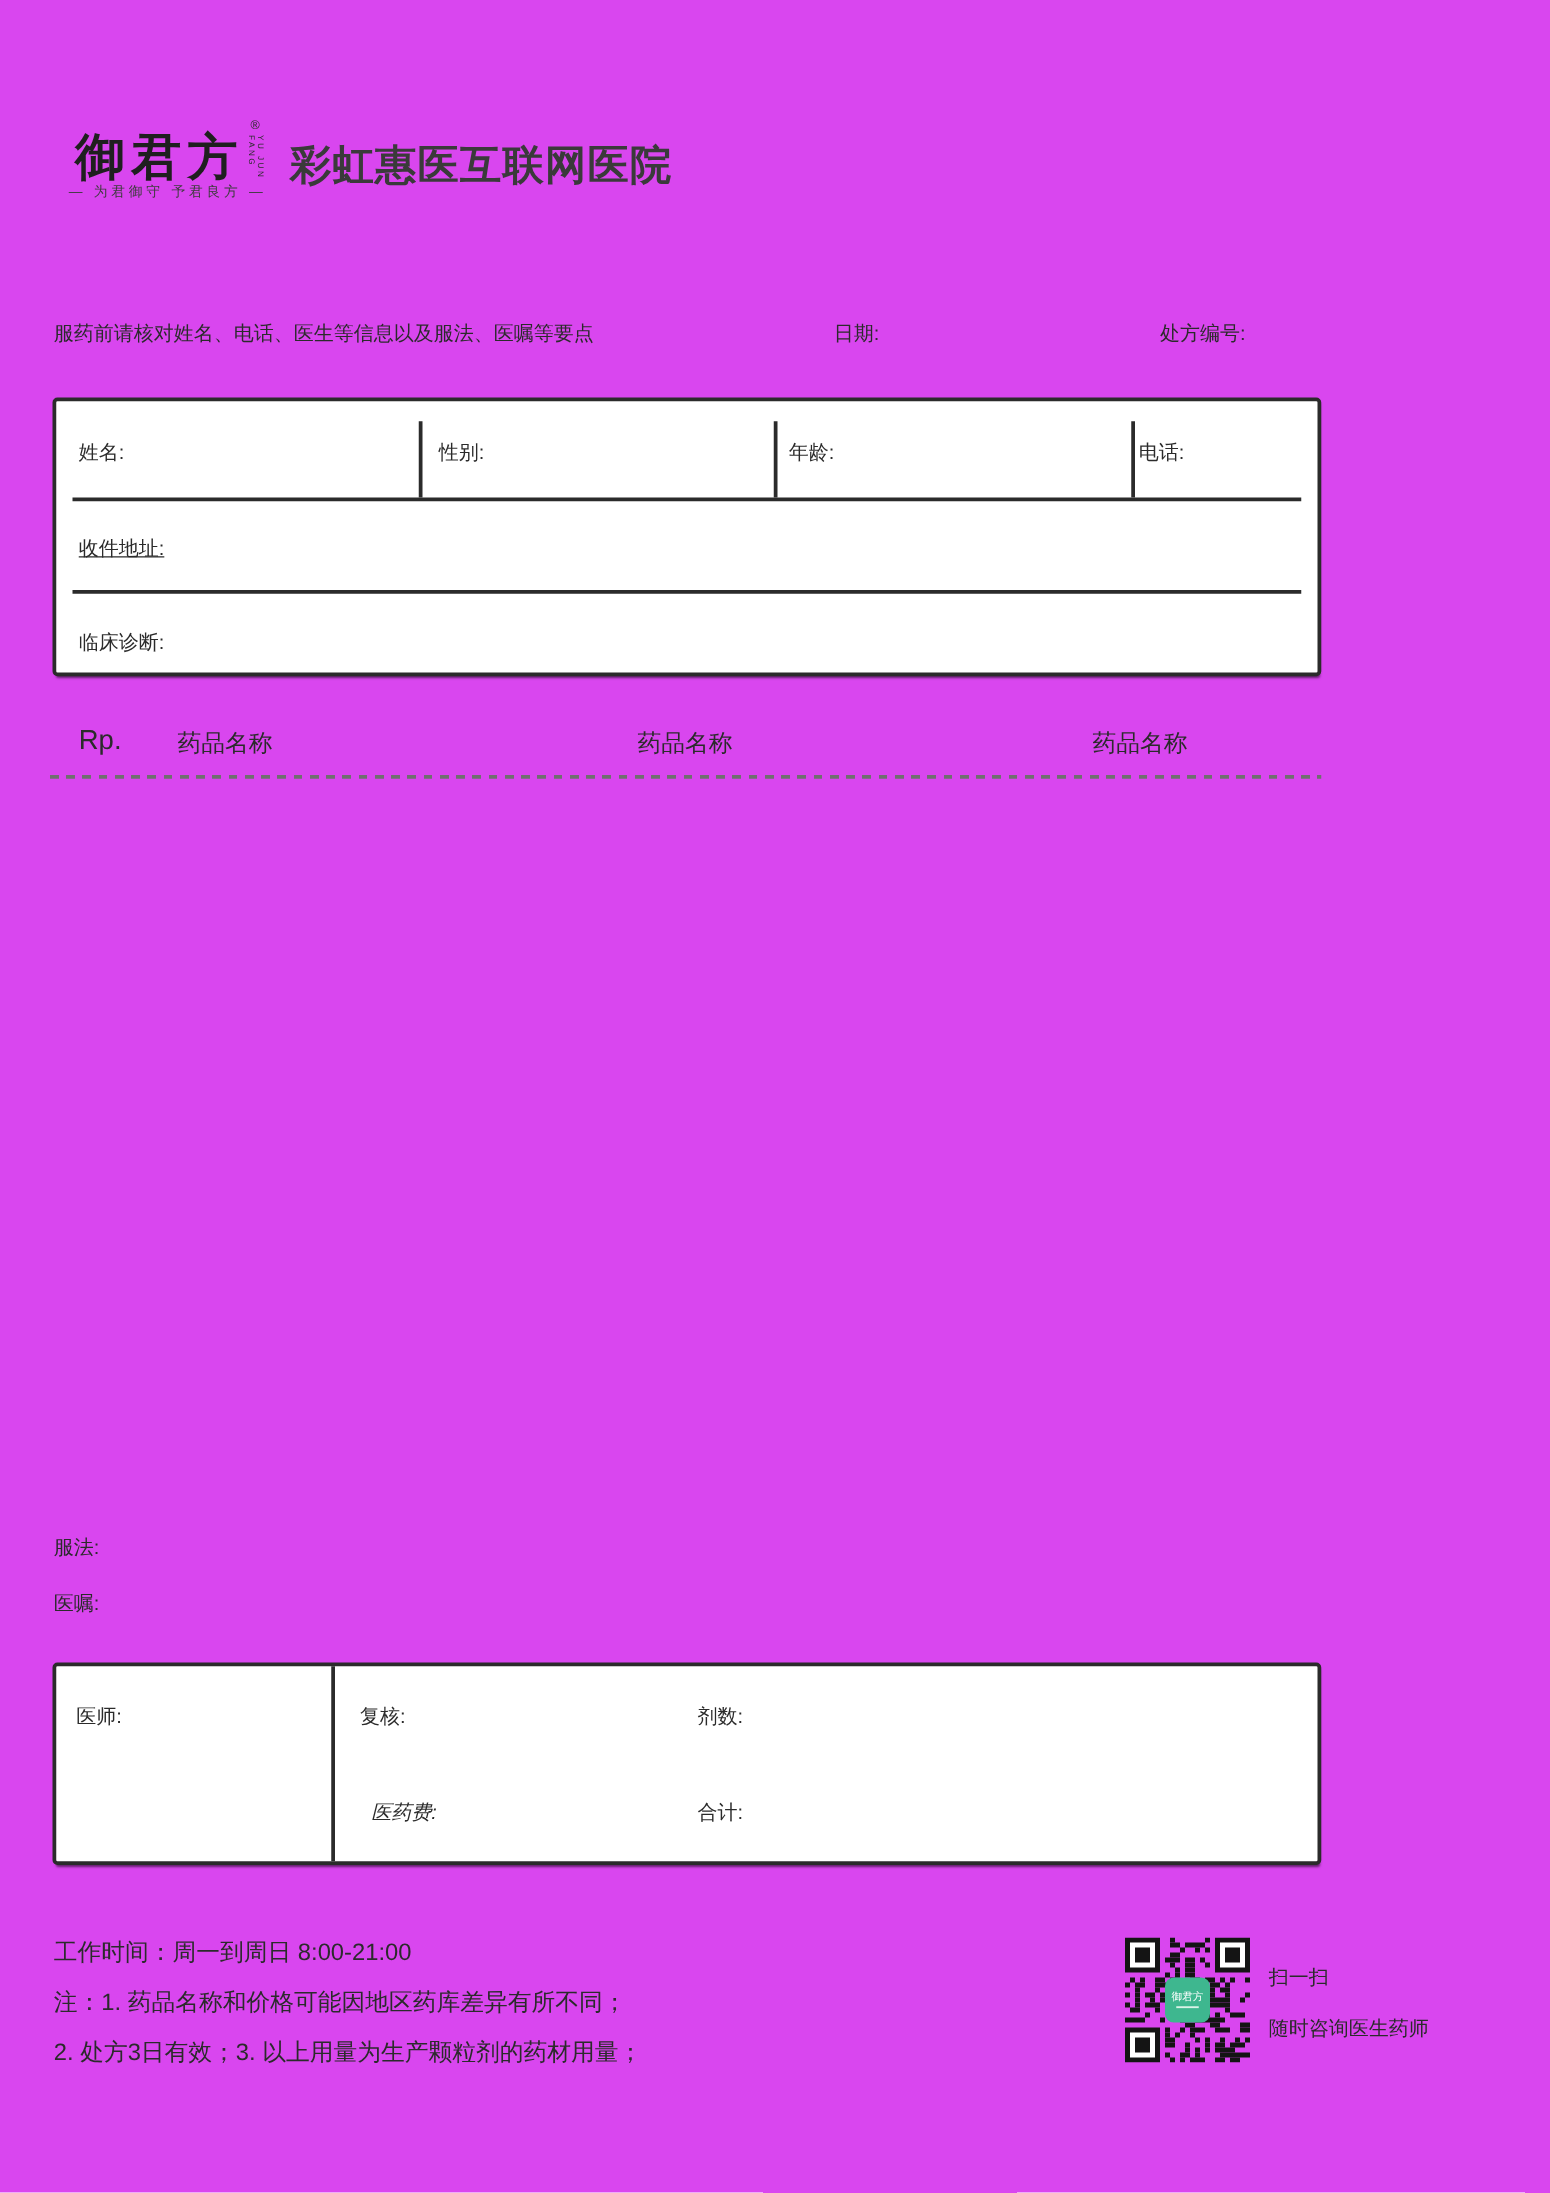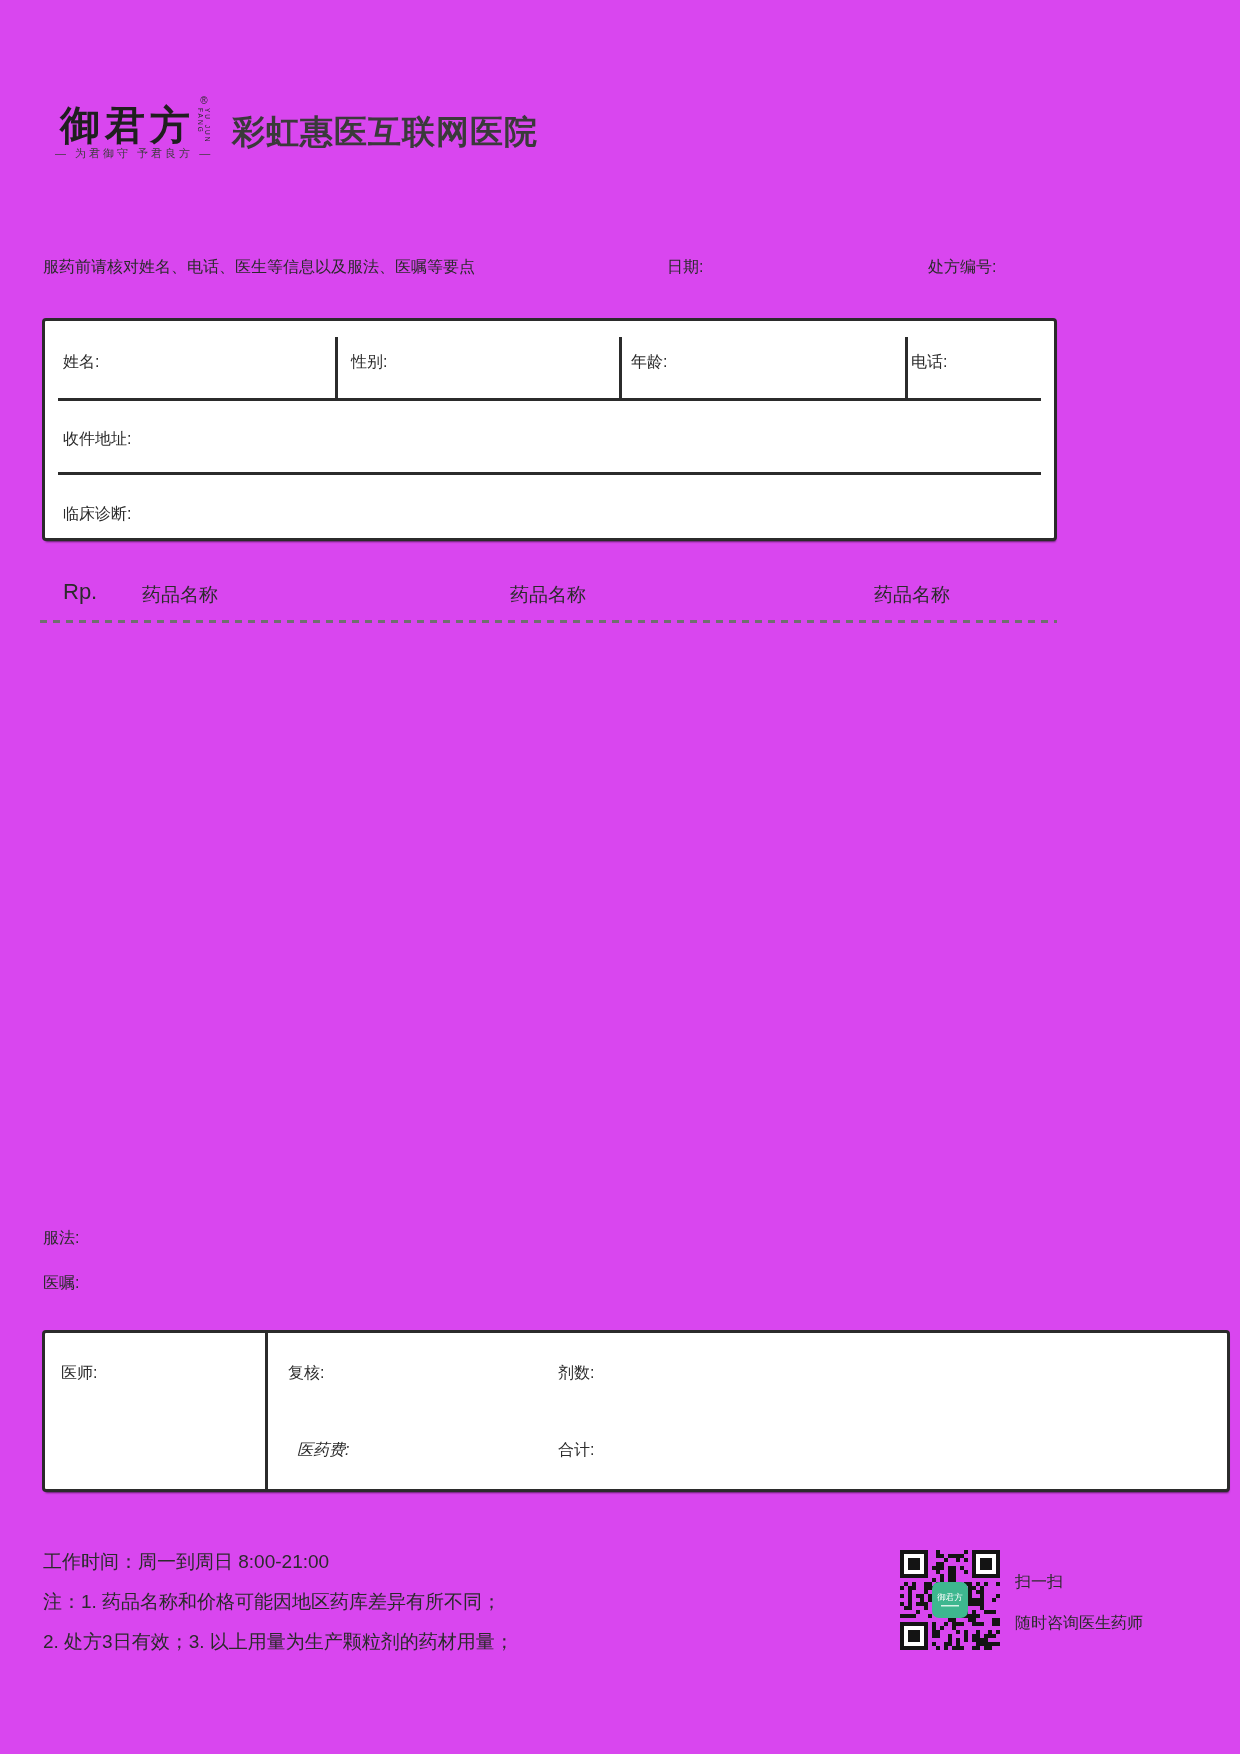--- a/index.html
+++ b/index.html
@@ -100,35 +100,35 @@
     <div class="abs field-label" style="left:586px; top:31px;">年龄:</div>
     <div class="abs field-label" style="left:866px; top:31px;">电话:</div>
 
     <div class="abs vline" style="left:290px; top:16px; height:61px;"></div>
     <div class="abs vline" style="left:574px; top:16px; height:61px;"></div>
     <div class="abs vline" style="left:860px; top:16px; height:61px;"></div>
 
     <div class="abs hline" style="left:13px; right:13px; top:77px;"></div>
     <div class="abs hline" style="left:13px; right:13px; top:151px;"></div>
 
-    <div class="abs field-label" style="left:18px; top:108px;">收件地址:</div>
+    <div class="abs field-label" style="left:18px; top:108px;text-decoration:underline;">收件地址:</div>
     <div class="abs field-label" style="left:18px; top:183px;">临床诊断:</div>
   </div>
 
   <div class="abs rp-label" style="left:63px;  top:579px;">Rp.</div>
   <div class="abs col-label" style="left:142px; top:582px;">药品名称</div>
   <div class="abs col-label" style="left:510px; top:582px;">药品名称</div>
   <div class="abs col-label" style="left:874px; top:582px;">药品名称</div>
 
   <div class="abs dashed-line" style="left:40px; top:620px; width:1017px;"></div>
 
   <div class="abs field-label" style="left:43px; top:1228px;">服法:</div>
   <div class="abs field-label" style="left:43px; top:1273px;">医嘱:</div>
 
-  <div class="abs rx-box" style="left:42px; top:1330px; width:1188px; height:162px;">
+  <div class="abs rx-box" style="left:42px; top:1330px; width:1015px; height:162px;">
     <div class="abs vline" style="left:220px; top:0; bottom:0;"></div>
 
     <div class="abs field-label" style="left:16px;  top:30px;">医师:</div>
     <div class="abs field-label" style="left:243px; top:30px;">复核:</div>
     <div class="abs field-label" style="left:513px; top:30px;">剂数:</div>
     <div class="abs field-label" style="left:252px; top:107px;font-style:italic;">医药费:</div>
     <div class="abs field-label" style="left:513px; top:107px;">合计:</div>
   </div>
 
   <div class="abs footer-text" style="left:43px; top:1549px;">工作时间：周一到周日  8:00-21:00</div>

